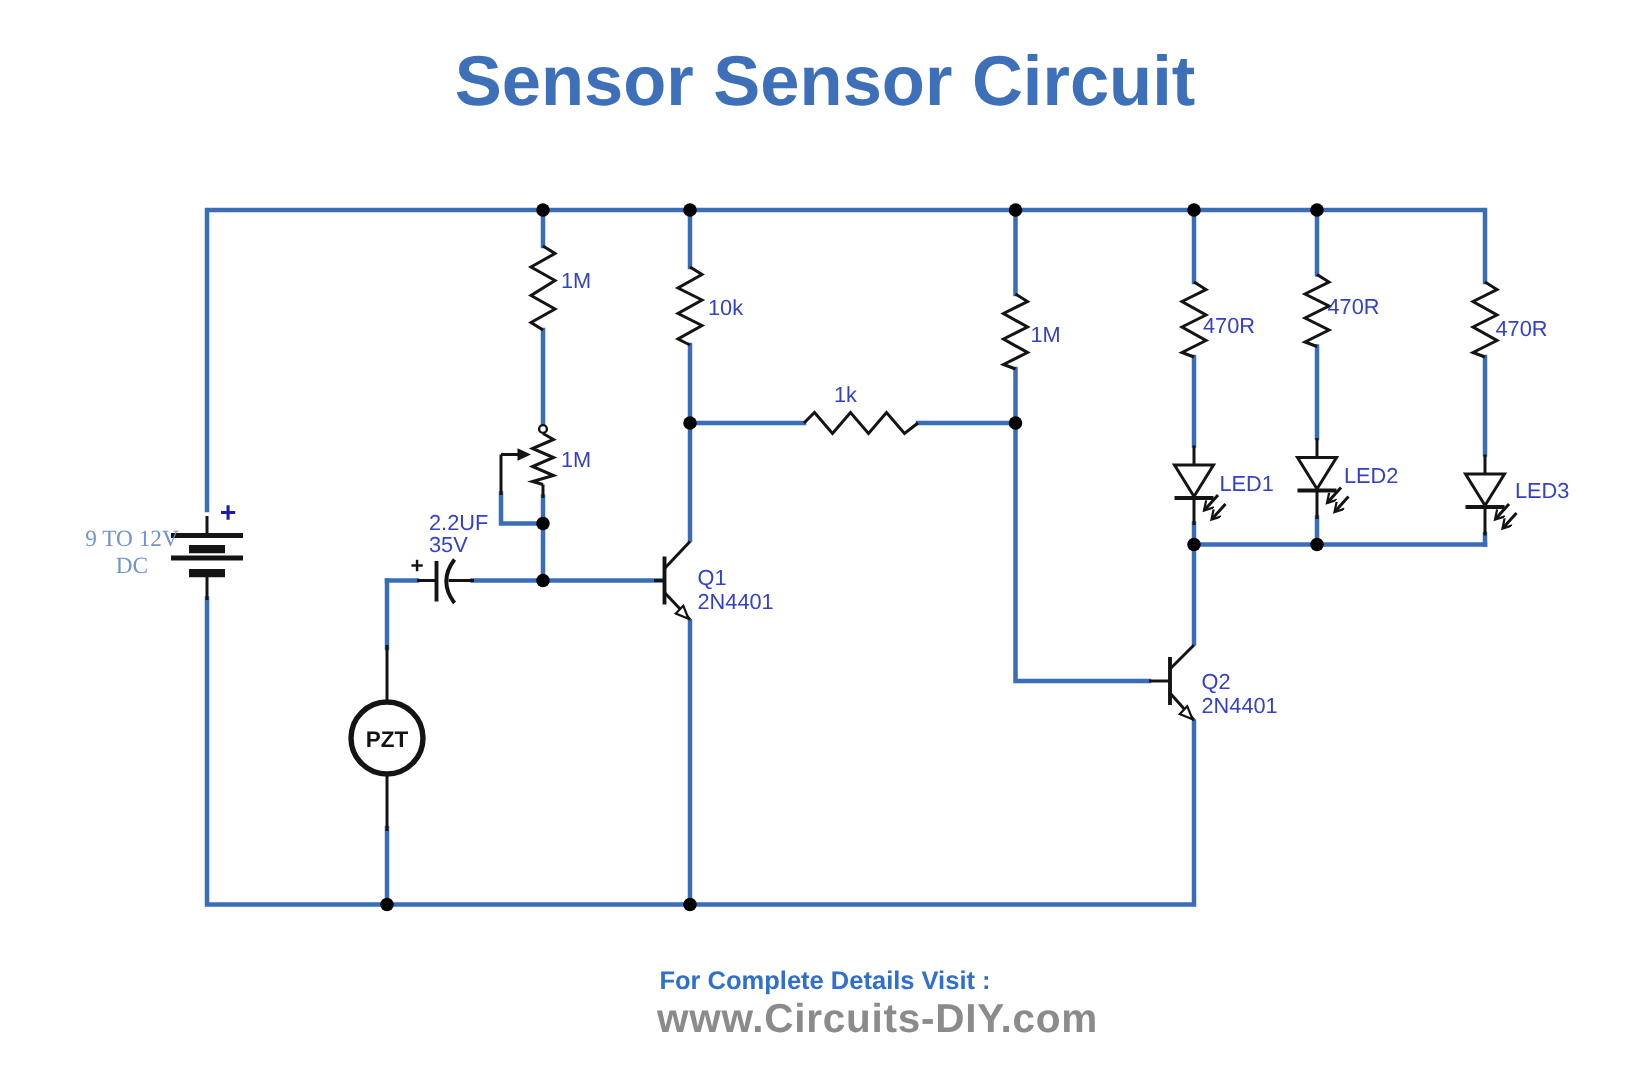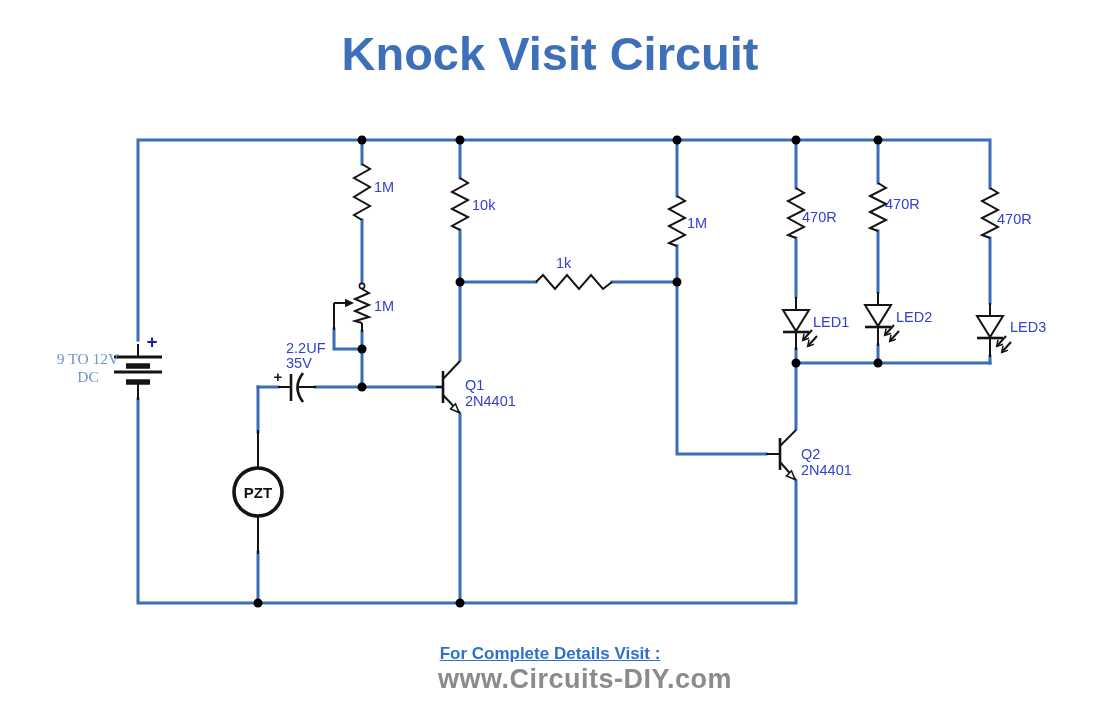--- a/index.html
+++ b/index.html
@@ -13,29 +13,29 @@
   .blk25{stroke:#141414;stroke-width:2.6;fill:none;}
   .plate-thin{stroke:#141414;stroke-width:3.2;}
   .plate-thick{stroke:#141414;stroke-width:5.5;}
   .dot{fill:#000000;stroke:none;}
   .lbl{fill:#3340cc;font-size:14.5px;font-family:"Liberation Sans",sans-serif;}
   .batlbl{fill:#7094cd;font-size:15.5px;font-family:"Liberation Serif",serif;}
   .pzt-t{fill:#141414;font-size:15px;font-weight:600;}
   .capplus{fill:#141414;font-size:15px;font-weight:700;}
   .batplus{fill:#1b1bb3;font-size:19px;font-weight:700;}
   .footer{position:absolute;left:0;width:100%;text-align:center;}
-  .footer-visit{top:644px;font-size:17px;font-weight:700;color:#2e6fd0;text-decoration:underline;}
+  .footer-visit{top:644px;font-size:17px;font-weight:700;color:#2e6fd0;}
   .footer-url{top:664px;font-size:27px;font-weight:700;color:#8b8b8b;letter-spacing:0.5px;padding-left:35px;}
 </style>
 </head>
 <body>
 
 <div class="page">
 
-  <div class="title">Knock Visit Circuit</div>
+  <div class="title">Sensor Sensor Circuit</div>
 
   <svg class="circuit" width="1100" height="640" viewBox="0 0 1100 640">
     <defs>
       <marker id="ah" markerWidth="10" markerHeight="10" refX="6.5" refY="3.5" orient="auto" markerUnits="userSpaceOnUse">
         <path d="M1,0 L7,3.5 L1,7" fill="none" stroke="#141414" stroke-width="1.5"></path>
       </marker>
     </defs>
 
     <g>
       <polyline class="wire" points="138,340 138,140 990,140 990,188"></polyline>

